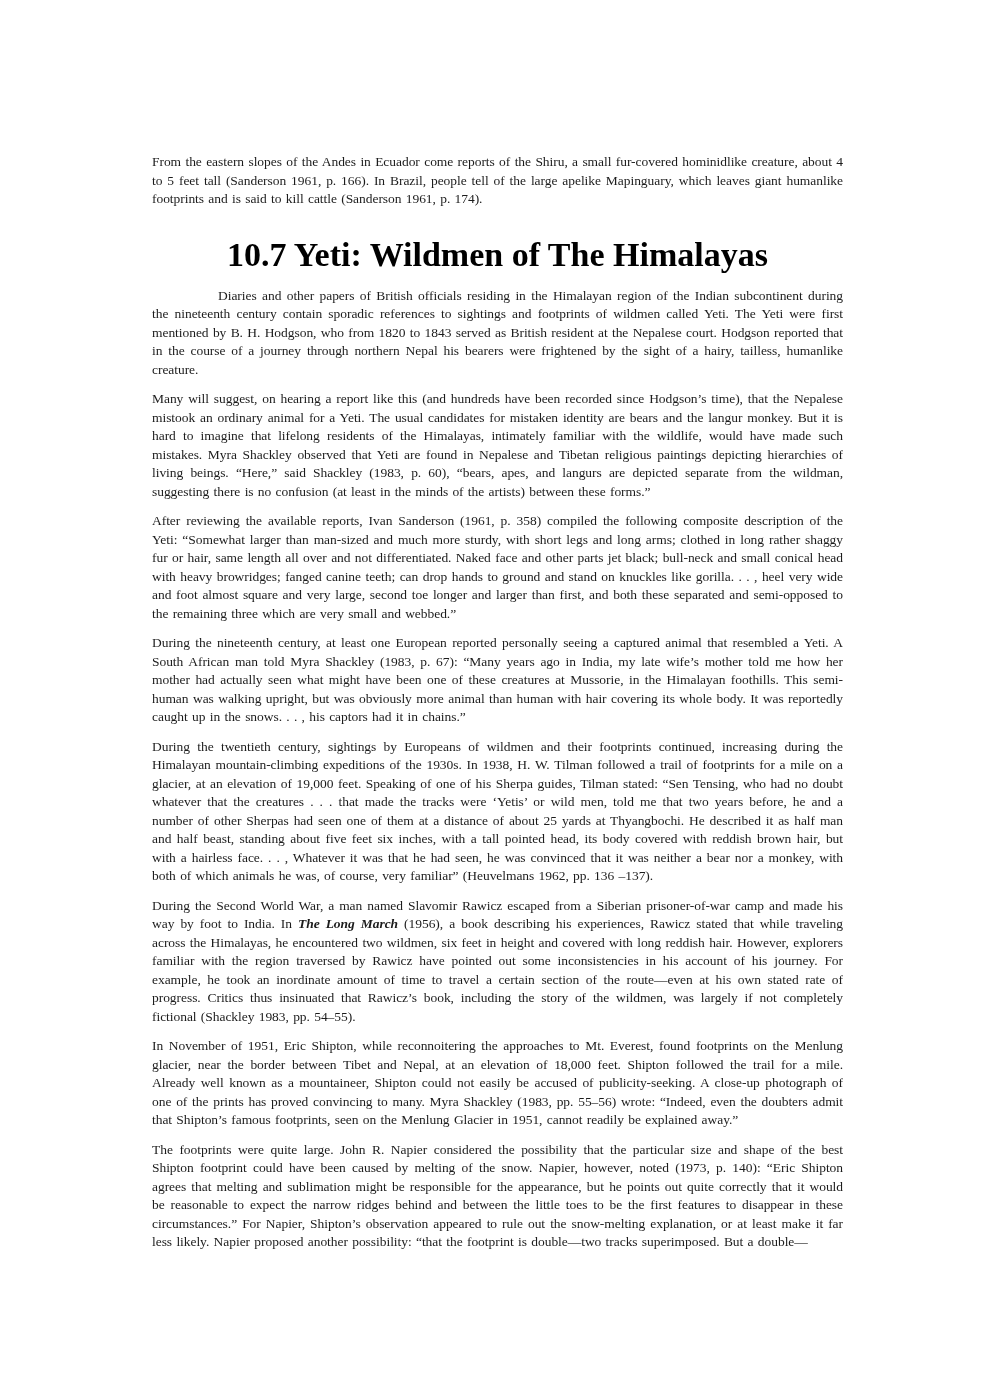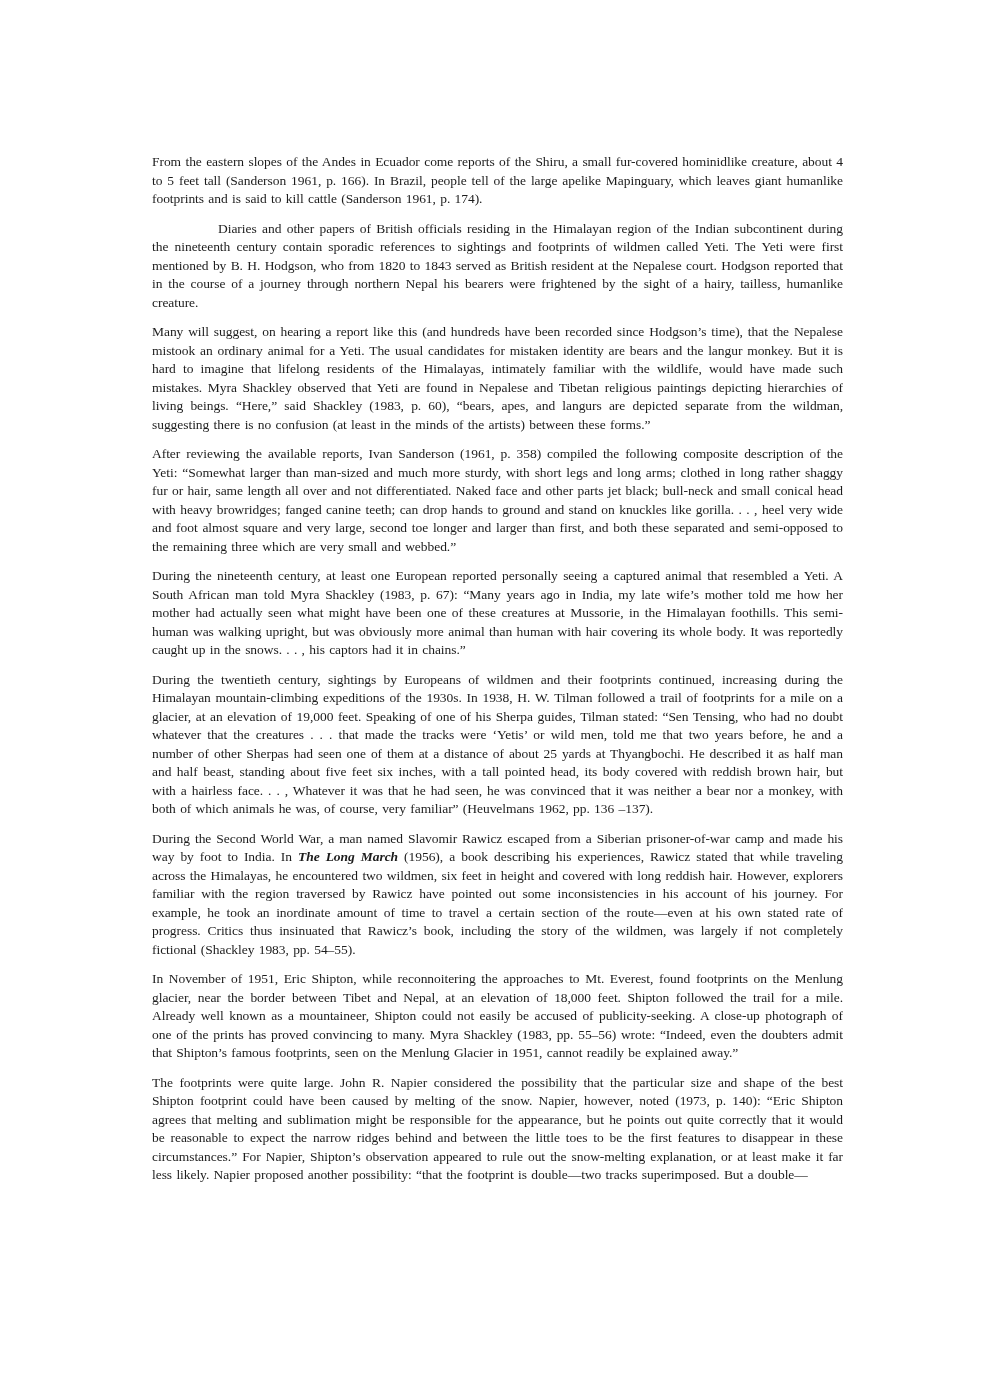--- a/index.html
+++ b/index.html
@@ -43,20 +43,21 @@
     font-weight: bold;
   }
 </style>
 </head>
 <body>
 
 <div class="page">
 
   <p class="para">From the eastern slopes of the Andes in Ecuador come reports of the Shiru, a small fur-covered hominidlike creature, about 4 to 5 feet tall (Sanderson 1961, p. 166). In Brazil, people tell of the large apelike Mapinguary, which leaves giant humanlike footprints and is said to kill cattle (Sanderson 1961, p. 174).</p>
 
+  <h1 class="heading">10.7 Yeti: Wildmen of The Himalayas</h1>
 
   <p class="para indent">Diaries and other papers of British officials residing in the Himalayan region of the Indian subcontinent during the nineteenth century contain sporadic references to sightings and footprints of wildmen called Yeti. The Yeti were first mentioned by B. H. Hodgson, who from 1820 to 1843 served as British resident at the Nepalese court. Hodgson reported that in the course of a journey through northern Nepal his bearers were frightened by the sight of a hairy, tailless, humanlike creature.</p>
 
   <p class="para">Many will suggest, on hearing a report like this (and hundreds have been recorded since Hodgson’s time), that the Nepalese mistook an ordinary animal for a Yeti. The usual candidates for mistaken identity are bears and the langur monkey. But it is hard to imagine that lifelong residents of the Himalayas, intimately familiar with the wildlife, would have made such mistakes. Myra Shackley observed that Yeti are found in Nepalese and Tibetan religious paintings depicting hierarchies of living beings. “Here,” said Shackley (1983, p. 60), “bears, apes, and langurs are depicted separate from the wildman, suggesting there is no confusion (at least in the minds of the artists) between these forms.”</p>
 
   <p class="para">After reviewing the available reports, Ivan Sanderson (1961, p. 358) compiled the following composite description of the Yeti: “Somewhat larger than man-sized and much more sturdy, with short legs and long arms; clothed in long rather shaggy fur or hair, same length all over and not differentiated. Naked face and other parts jet black; bull-neck and small conical head with heavy browridges; fanged canine teeth; can drop hands to ground and stand on knuckles like gorilla. . . , heel very wide and foot almost square and very large, second toe longer and larger than first, and both these separated and semi-opposed to the remaining three which are very small and webbed.”</p>
 
   <p class="para">During the nineteenth century, at least one European reported personally seeing a captured animal that resembled a Yeti. A South African man told Myra Shackley (1983, p. 67): “Many years ago in India, my late wife’s mother told me how her mother had actually seen what might have been one of these creatures at Mussorie, in the Himalayan foothills. This semi-human was walking upright, but was obviously more animal than human with hair covering its whole body. It was reportedly caught up in the snows. . . , his captors had it in chains.”</p>
 
   <p class="para">During the twentieth century, sightings by Europeans of wildmen and their footprints continued, increasing during the Himalayan mountain-climbing expeditions of the 1930s. In 1938, H. W. Tilman followed a trail of footprints for a mile on a glacier, at an elevation of 19,000 feet. Speaking of one of his Sherpa guides, Tilman stated: “Sen Tensing, who had no doubt whatever that the creatures . . . that made the tracks were ‘Yetis’ or wild men, told me that two years before, he and a number of other Sherpas had seen one of them at a distance of about 25 yards at Thyangbochi. He described it as half man and half beast, standing about five feet six inches, with a tall pointed head, its body covered with reddish brown hair, but with a hairless face. . . , Whatever it was that he had seen, he was convinced that it was neither a bear nor a monkey, with both of which animals he was, of course, very familiar” (Heuvelmans 1962, pp. 136 –137).</p>

